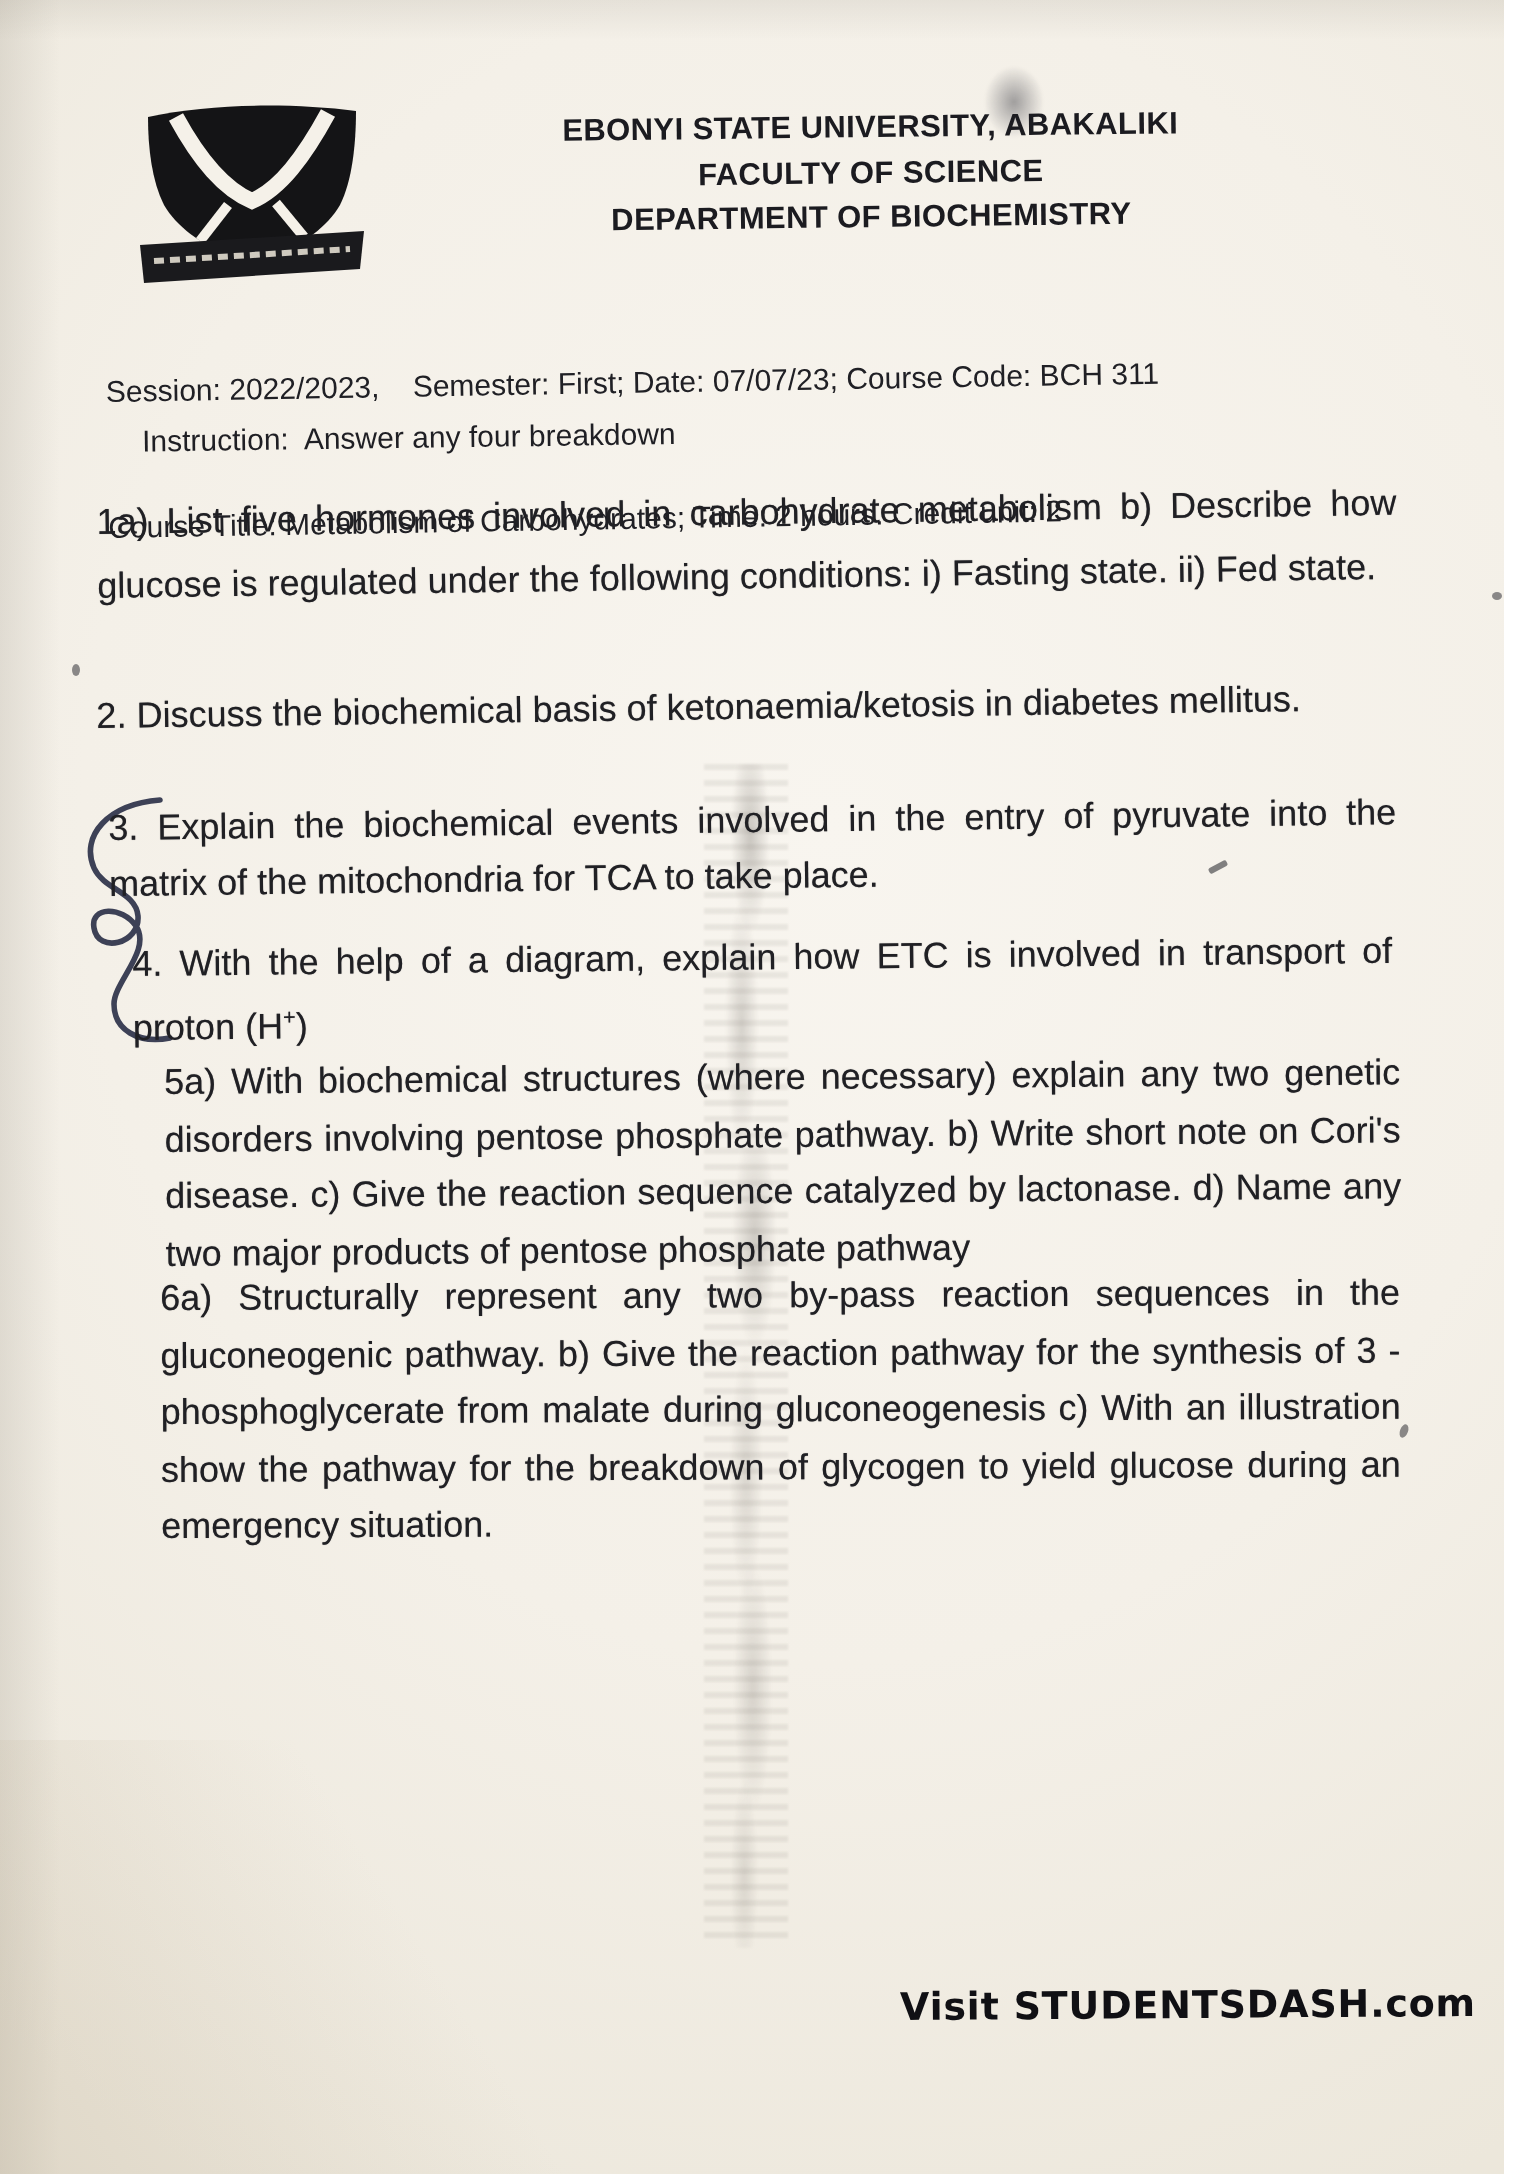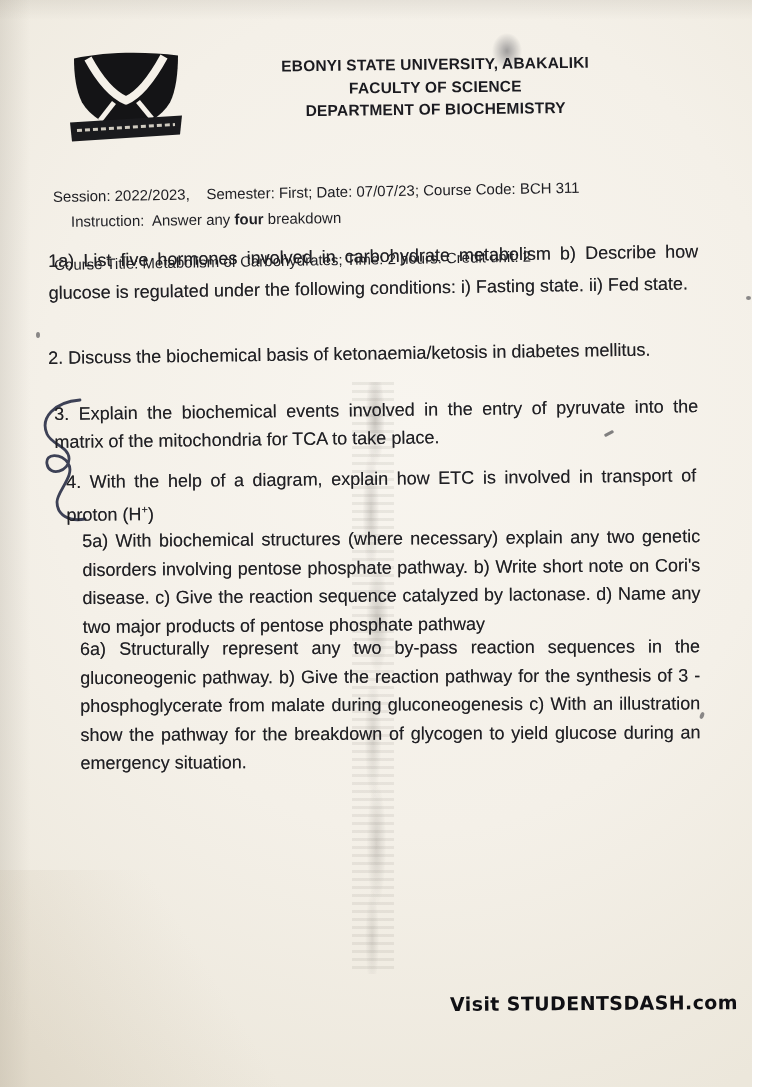--- a/index.html
+++ b/index.html
@@ -36,21 +36,21 @@
   .squiggle{position:absolute;left:28px;top:396px;width:62px;height:136px;}
   
   .crest{position:absolute;left:66px;top:50px;width:120px;height:97px;}
   .hdr{position:absolute;left:150px;top:57px;width:570px;text-align:center;
     font-weight:700;font-size:15.5px;line-height:22.5px;letter-spacing:.2px;
     transform:rotate(-0.7deg);transform-origin:left top;color:#1b1b20;}
   .meta{position:absolute;left:52px;top:141px;width:680px;font-size:15px;line-height:22.5px;
     white-space:pre-wrap;transform:rotate(-1deg);transform-origin:left top;color:#202025;}
   .instr{position:absolute;left:54px;top:196px;width:650px;font-size:15px;
     white-space:pre-wrap;transform:rotate(-0.8deg);transform-origin:left top;}
-  .instr b{font-weight:700;}
+  .instr b{font-weight:400;}
   
   .q{position:absolute;font-size:18px;color:#202024;text-align:justify;
     text-shadow:0 0 .4px rgba(30,30,35,.55);transform-origin:left top;}
   .q1{left:48px;top:245px;width:650px;line-height:32px;transform:rotate(-0.85deg);}
   .q2{left:48px;top:342px;width:650px;line-height:33px;transform:rotate(-0.8deg);}
   .q3{left:54px;top:400px;width:644px;line-height:28px;transform:rotate(-0.7deg);}
   .q4{left:66px;top:468px;width:630px;line-height:28px;transform:rotate(-0.6deg);}
   .q5{left:82px;top:527px;width:618px;line-height:28.5px;transform:rotate(-0.45deg);}
   .q6{left:80px;top:635px;width:620px;line-height:28.5px;transform:rotate(-0.25deg);}
   .q sup{font-size:11px;}

